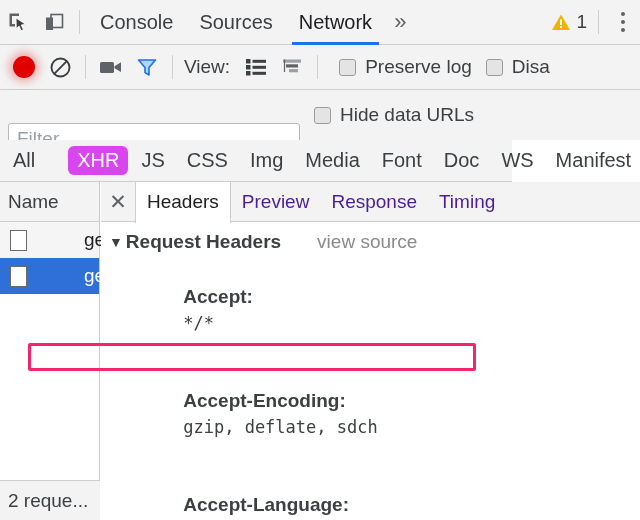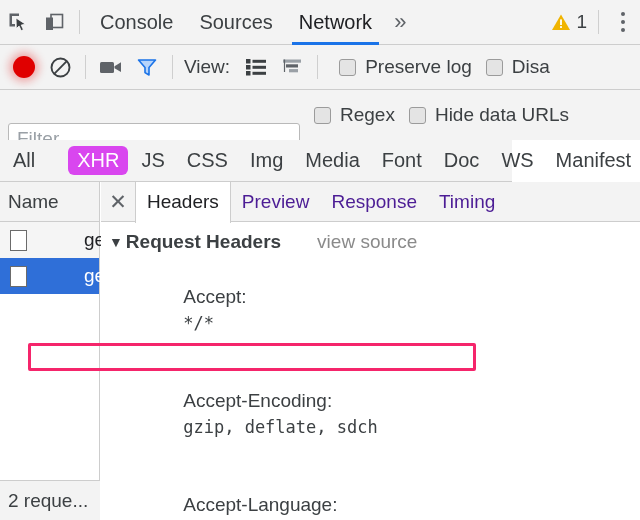--- a/index.html
+++ b/index.html
@@ -240,21 +240,21 @@
   }
 
   .hdrlist { padding-left: 40px; position: relative; }
   .hdrline {
     font-size: 19px;
     line-height: 26px;
     color: #3c4043;
     white-space: pre-wrap;
     word-break: break-all;
   }
-  .hdrname { font-weight: normal; color: #3c4043; }
+  .hdrname { font-weight: bold; color: #3c4043; }
   .hdrval {
     font-family: "DejaVu Sans Mono", "Liberation Mono", monospace;
     font-size: 17px;
     color: #3c4043;
   }
   .hlbox {
     position: absolute;
     left: 28px;
     top: 343px;
     width: 448px;
@@ -381,24 +381,20 @@
     </div>
 
     <div class="cbxgroup">
       <span class="cbx"></span>
       <span class="cbxlabel">Disa</span>
     </div>
   </div>
 
   <div class="filterbar">
     <input class="filterinput" type="text" placeholder="Filter" style="">
-    <div class="cbxgroup">
-      <span class="cbx"></span>
-      <span class="cbxlabel">Regex</span>
-    </div>
     <div class="cbxgroup">
       <span class="cbx"></span>
       <span class="cbxlabel">Hide data URLs</span>
     </div>
   </div>
 
   <div class="typebar">
     <span class="typechip">All</span>
     <span class="typechip active">XHR</span>
     <span class="typechip">JS</span>

